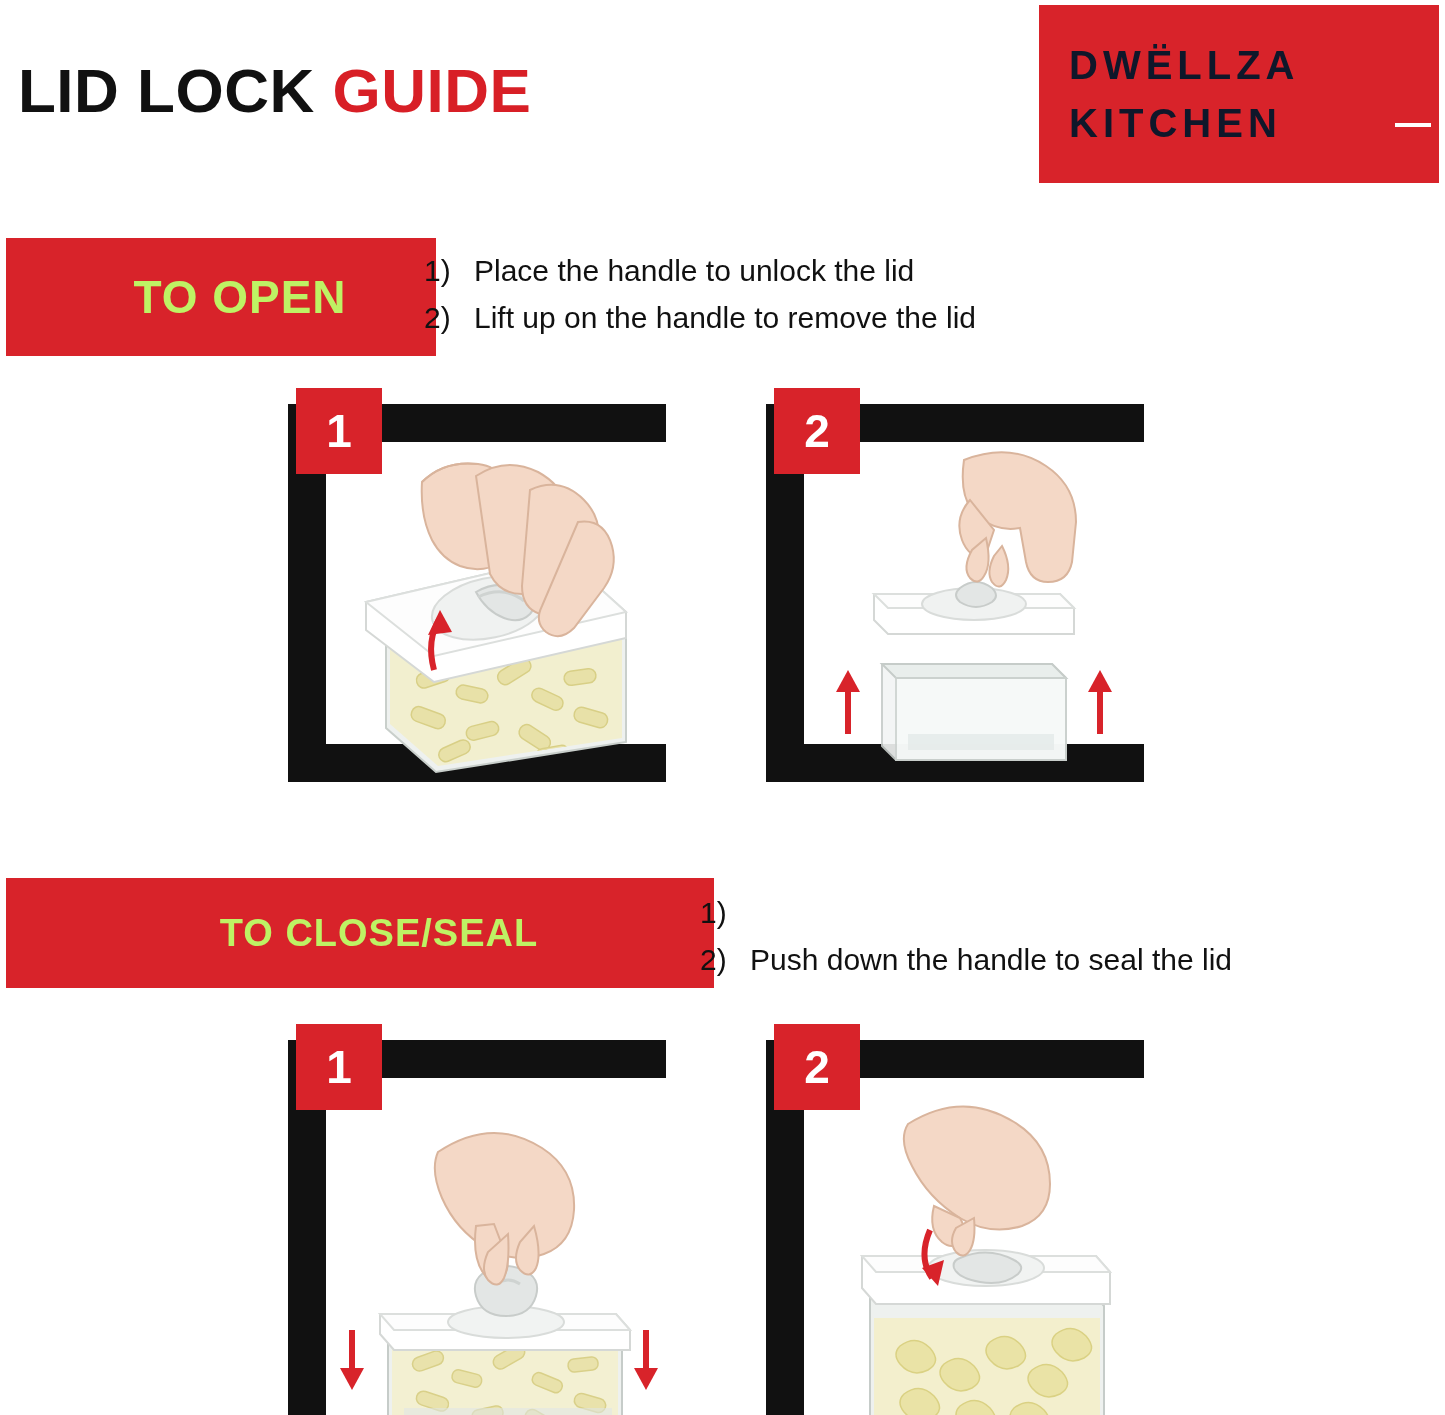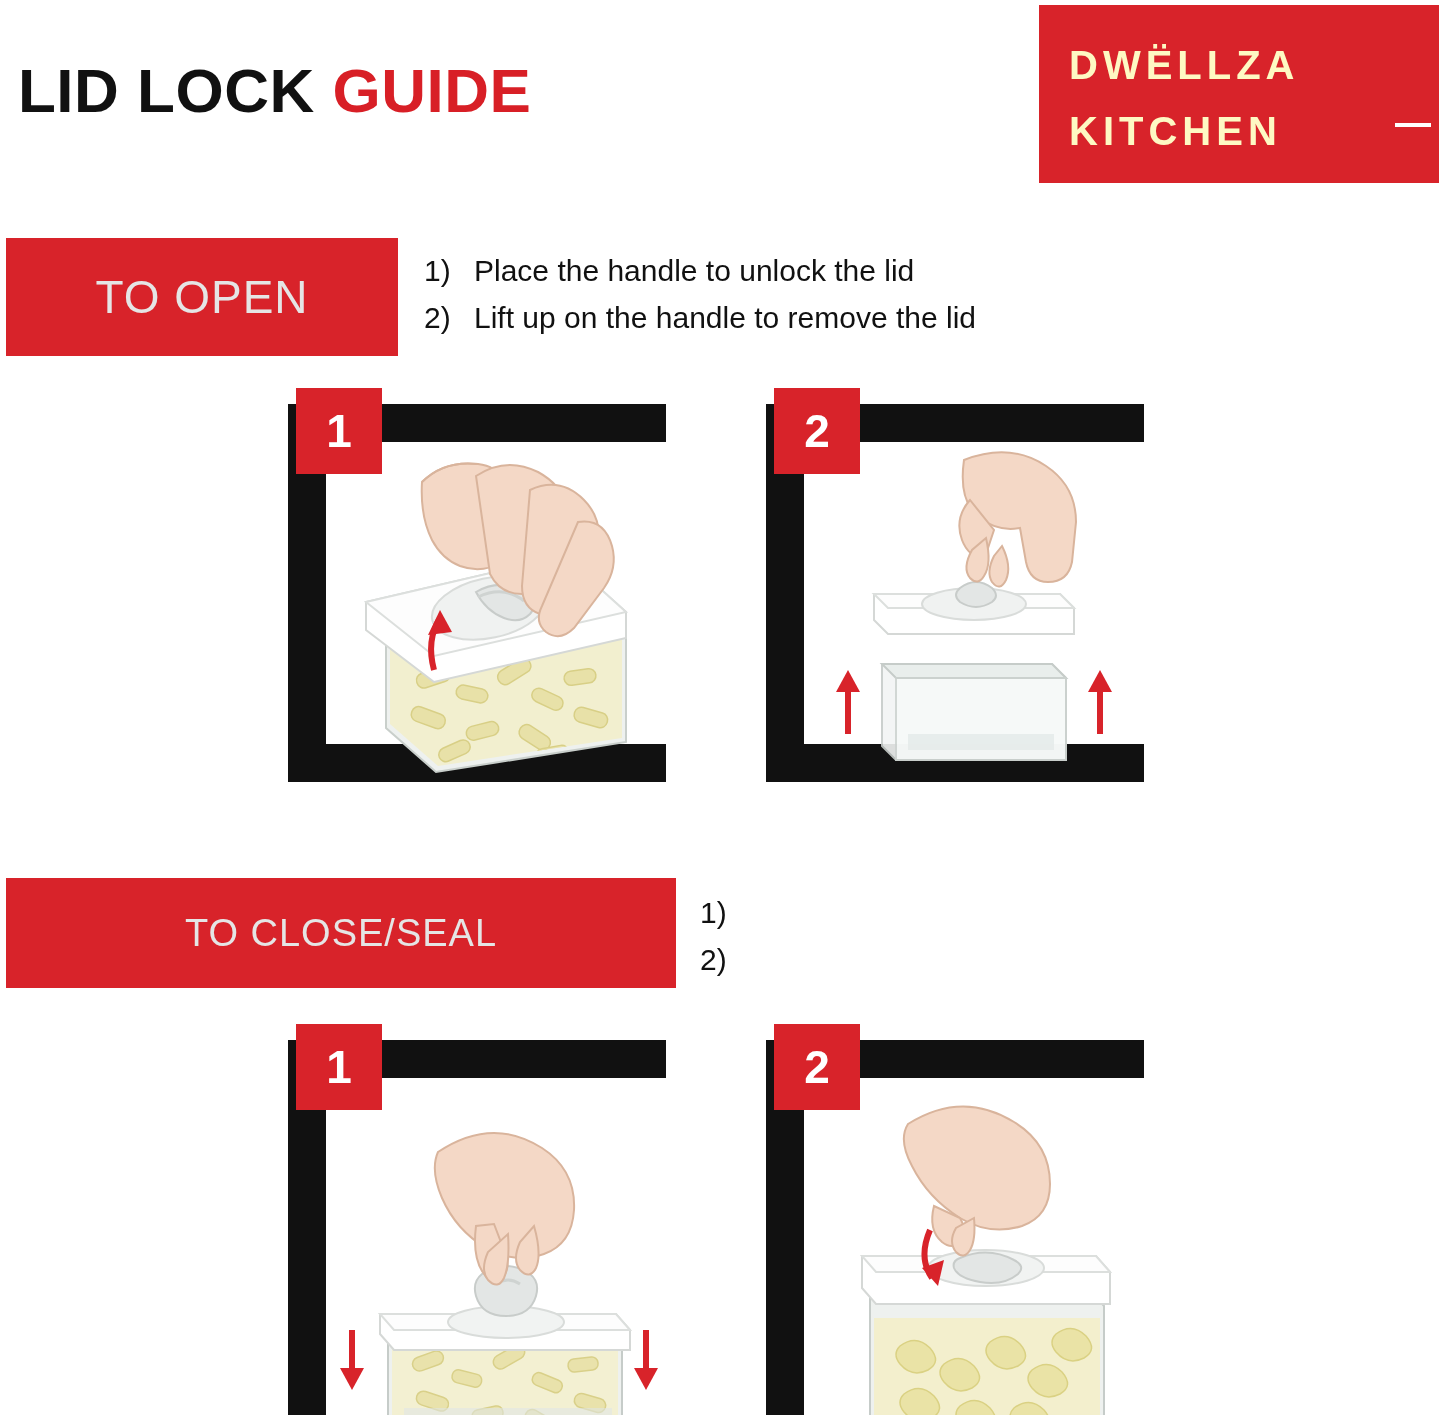--- a/index.html
+++ b/index.html
@@ -39,47 +39,48 @@
   .brand-box {
     position: absolute;
     right: 6px;
     top: 5px;
     width: 400px;
     height: 178px;
     background: #d8232a;
   }
   .brand-line1, .brand-line2 {
     position: absolute;
-    color: #fef9c3;
+    color: #0f172a;
     font-weight: bold;
     font-size: 40px;
     letter-spacing: 5px;
     white-space: nowrap;
   }
   .brand-line1 { left: 30px; top: 38px; }
-  .brand-line2 { left: 30px; top: 104px; }
+  .brand-line2 { left: 30px; top: 96px; }
   .brand-rule {
     position: absolute;
     right: 8px;
     top: 118px;
     width: 36px;
     height: 4px;
     background: #ffffff;
   }
 
   
   .section-label {
     position: absolute;
     background: #d8232a;
-    color: #e5e5e5;
-    font-weight: normal;
+    color: #bef264;
+    font-weight: bold;
     display: flex;
     align-items: center;
     justify-content: center;
     letter-spacing: 1px;
+    padding-left: 38px;
   }
   #open-label {
     left: 6px;
     top: 238px;
     width: 392px;
     height: 118px;
     font-size: 46px;
   }
   #close-label {
     left: 6px;
@@ -295,20 +296,21 @@
 </div>
 
 <div class="section-label" id="close-label">TO CLOSE/SEAL</div>
 
 <div class="steps-text" id="close-steps">
   <div class="row">
     <span class="num">1)</span>
   </div>
   <div class="row">
     <span class="num">2)</span>
+    <span>Push down the handle to seal the lid</span>
   </div>
 </div>
 
 <div class="panel" id="panel-c1">
   <div class="bracket-top"></div>
   <div class="bracket-left"></div>
   <div class="panel-badge">1</div>
   <div class="panel-art">
     <svg width="340" height="340" viewBox="0 0 340 340" aria-hidden="true">
 

